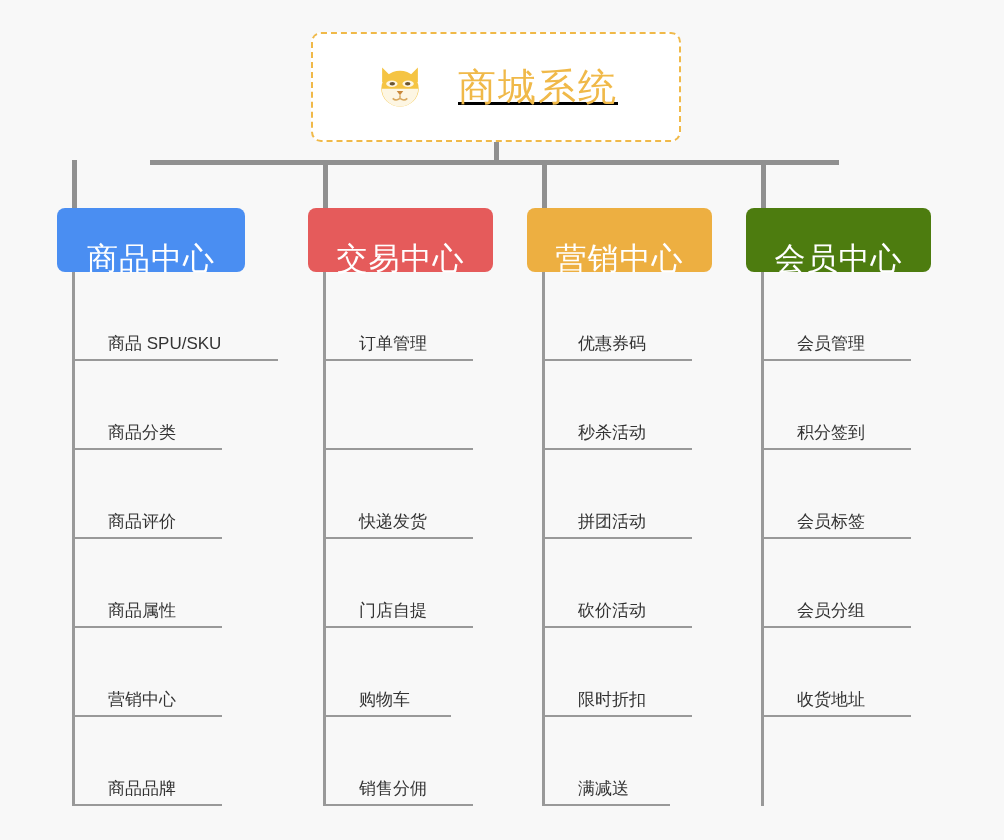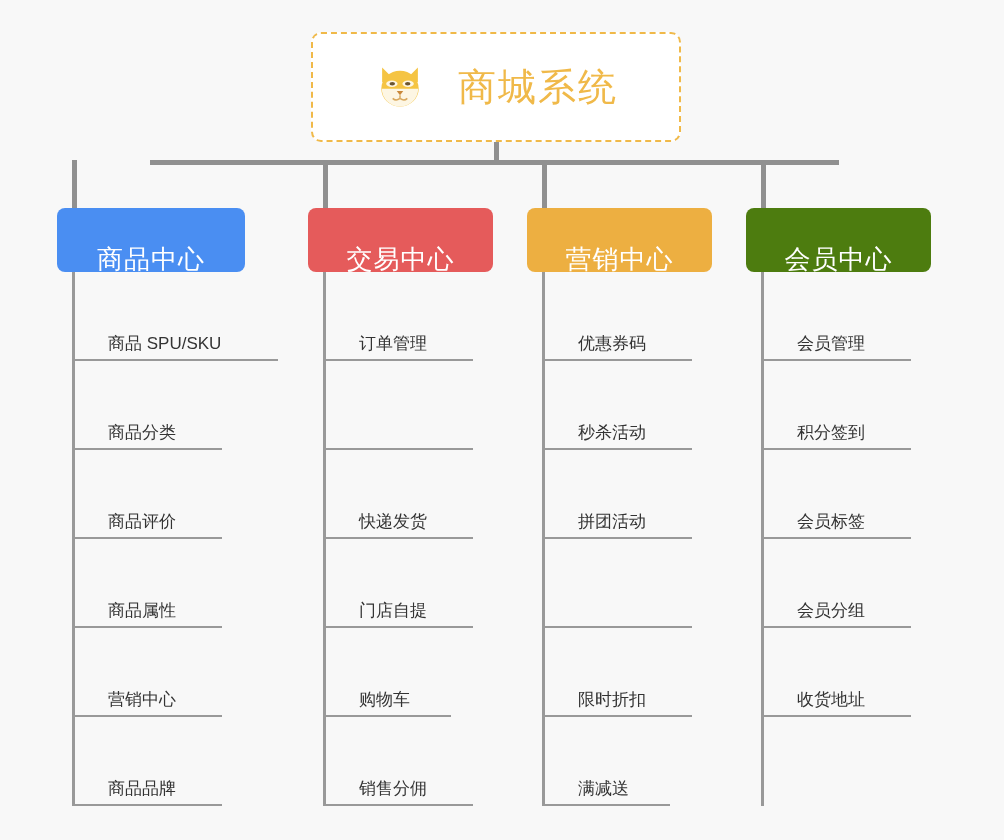--- a/index.html
+++ b/index.html
@@ -26,20 +26,21 @@
     top: 32px;
     width: 370px;
     height: 110px;
     background: #ffffff;
     border: 2px dashed #f0b949;
     border-radius: 10px;
     display: flex;
     align-items: center;
     justify-content: center;
     gap: 32px;
+    text-decoration: underline;
   }
   .root-icon {
     width: 52px;
     height: 52px;
     flex: none;
     display: block;
   }
   .root-title {
     font-size: 38px;
     color: #f0b949;
@@ -61,21 +62,21 @@
   .cat-box {
     position: absolute;
     top: 208px;
     height: 64px;
     border-radius: 8px;
     display: flex;
     align-items: center;
     justify-content: center;
   }
   .cat-label {
-    font-size: 26px;
+    font-size: 31px;
     color: #ffffff;
     letter-spacing: 1px;
     line-height: 1;
     white-space: nowrap;
     margin-top: 37px;
   }
 
   
   .leaf-col {
     position: absolute;
@@ -215,20 +216,21 @@
       <div class="leaf-item">
         <div class="leaf-rule" style="width: 150px; background: rgb(153, 153, 153);"></div>
         <span class="leaf-text">秒杀活动</span>
       </div>
       <div class="leaf-item">
         <div class="leaf-rule" style="width: 150px; background: rgb(153, 153, 153);"></div>
         <span class="leaf-text">拼团活动</span>
       </div>
       <div class="leaf-item">
         <div class="leaf-rule" style="width: 150px; background: rgb(153, 153, 153);"></div>
+        <span class="leaf-text">砍价活动</span>
       </div>
       <div class="leaf-item">
         <div class="leaf-rule" style="width: 150px; background: rgb(153, 153, 153);"></div>
         <span class="leaf-text">限时折扣</span>
       </div>
       <div class="leaf-item">
         <div class="leaf-rule" style="width: 128px; background: rgb(153, 153, 153);"></div>
         <span class="leaf-text">满减送</span>
       </div>
     </div>

